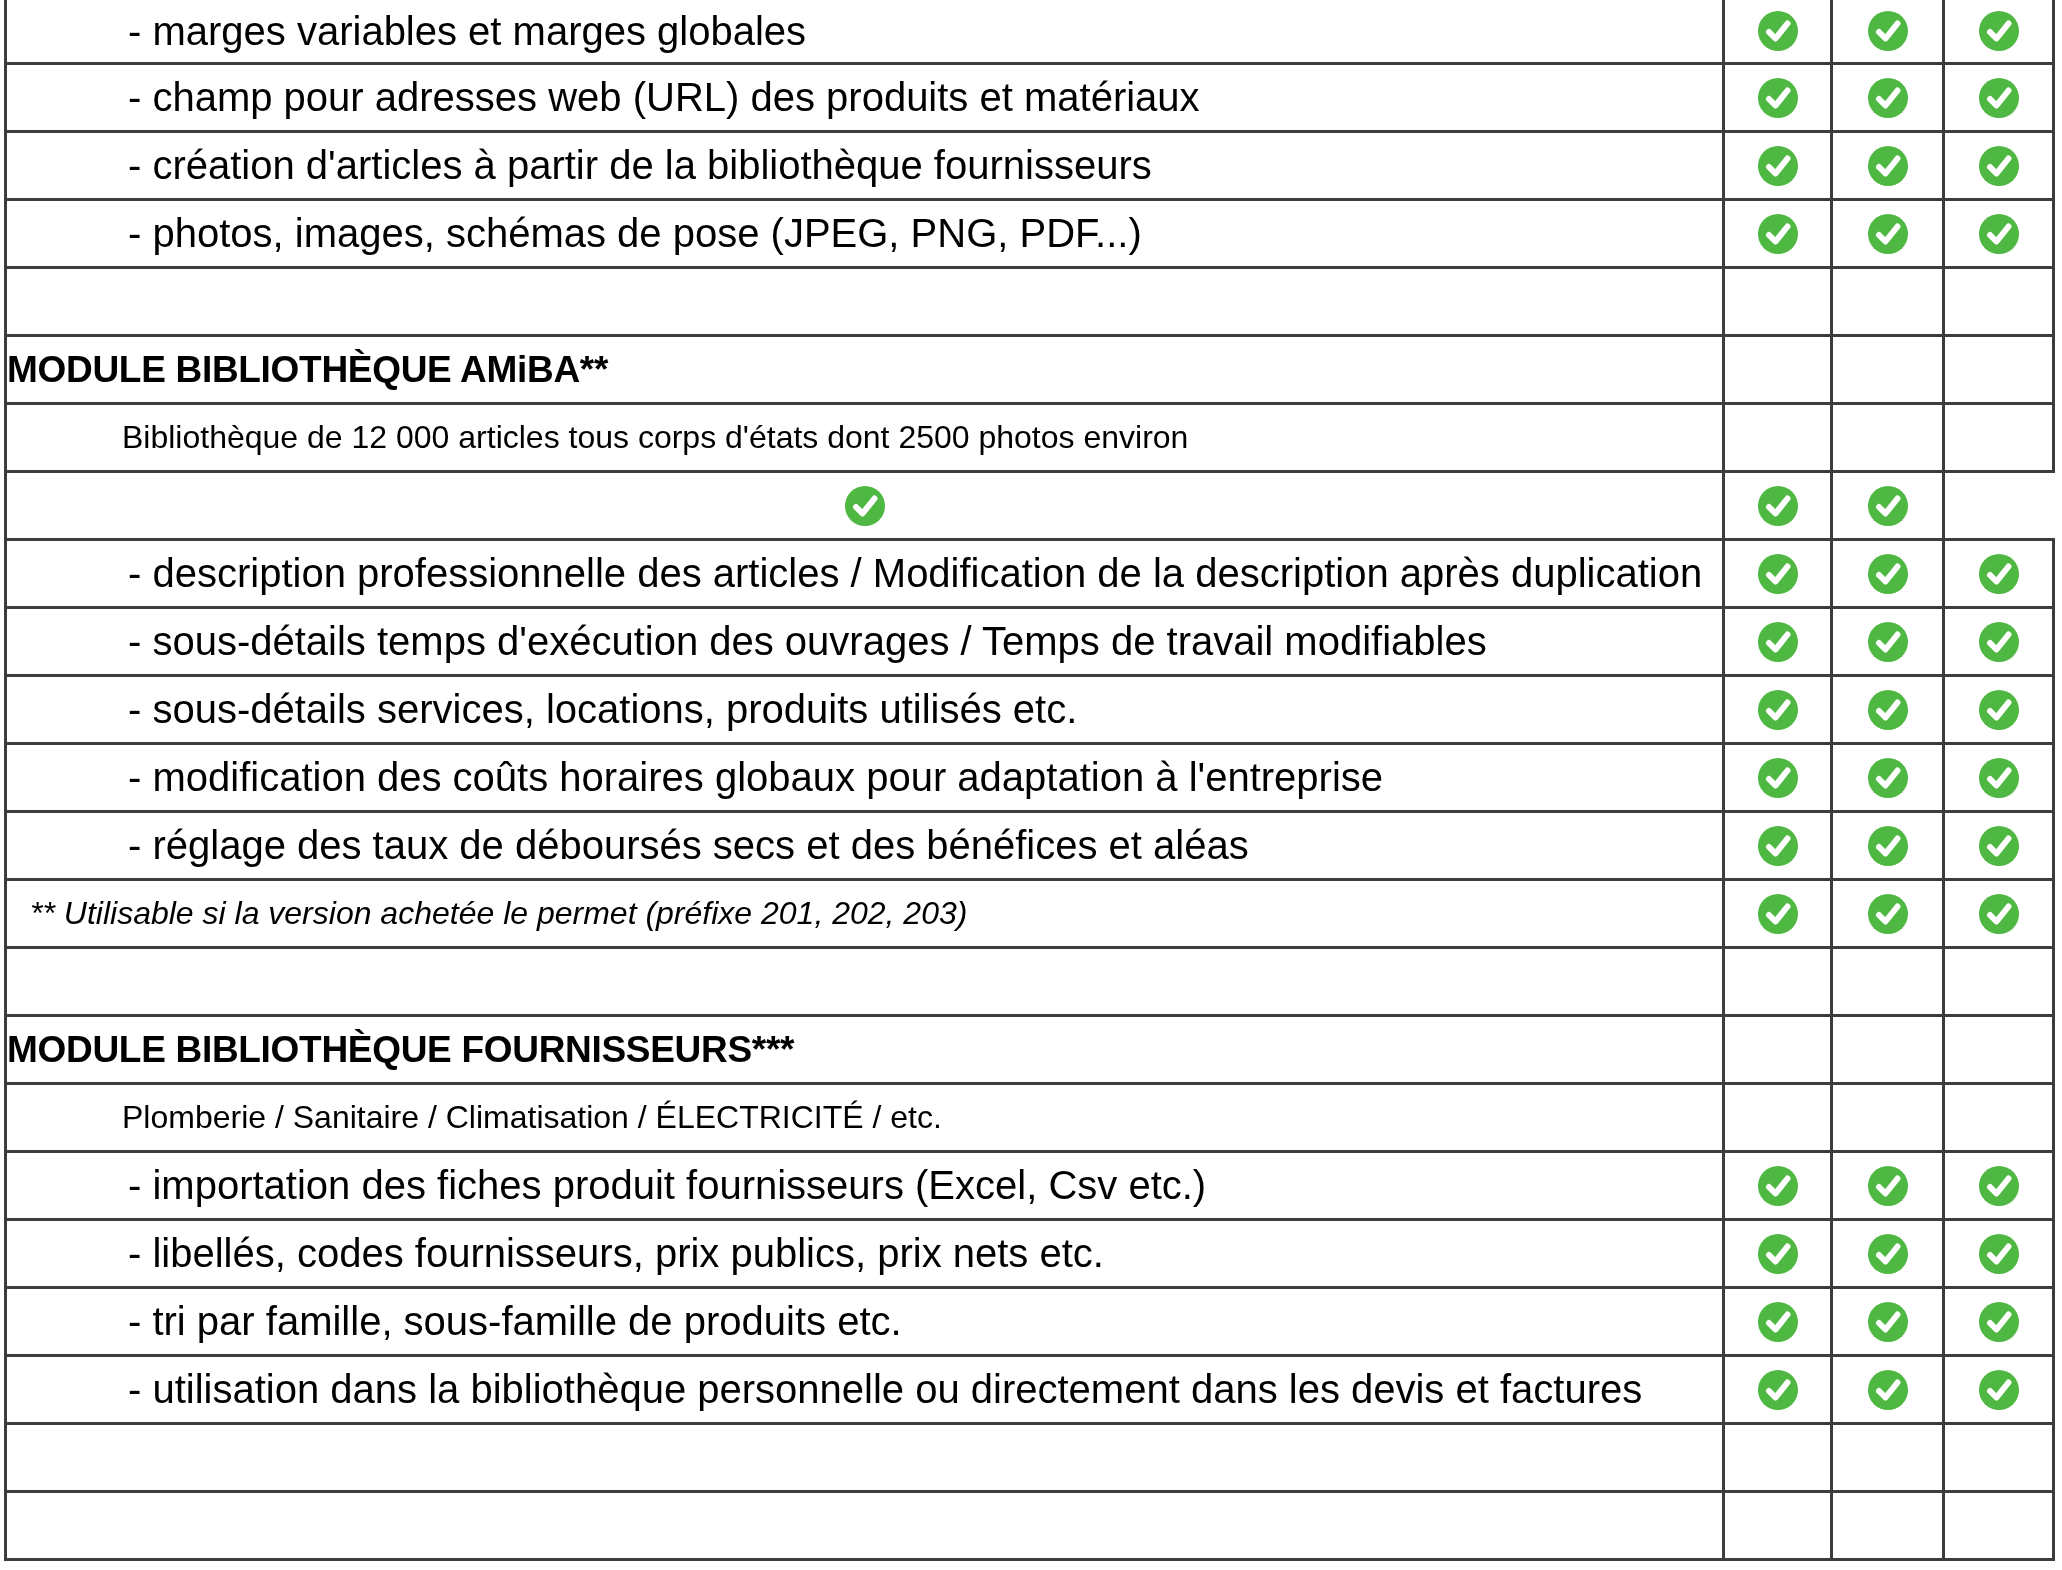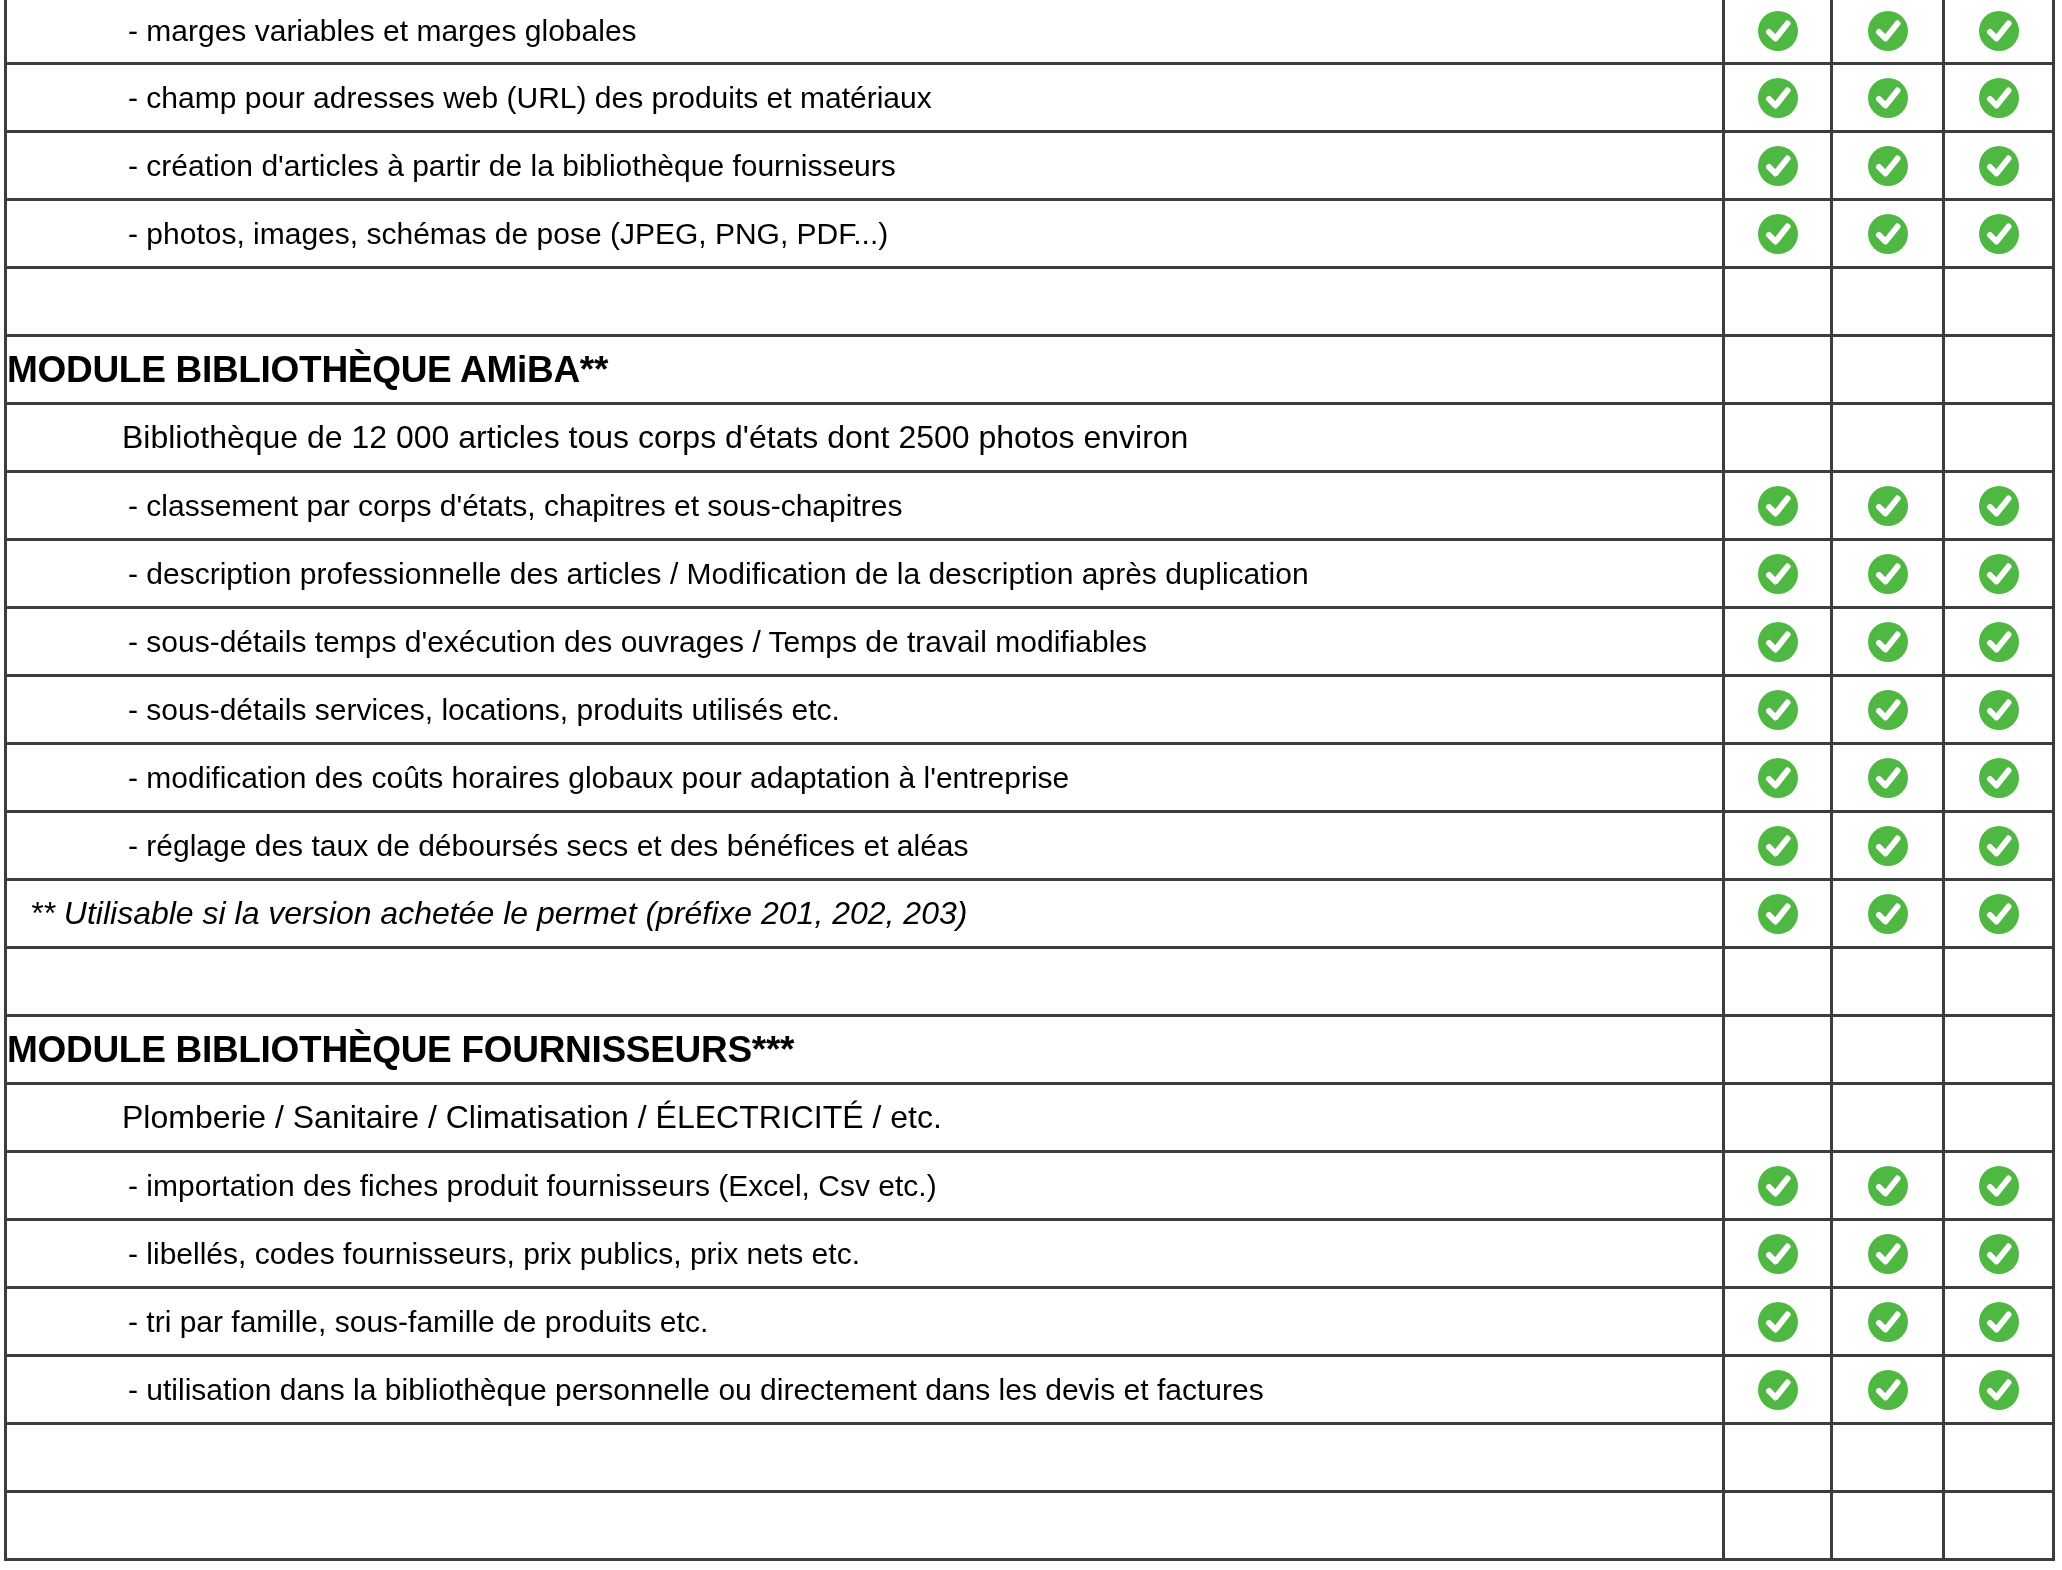--- a/index.html
+++ b/index.html
@@ -31,21 +31,21 @@
   .row:first-child{height:65px;}
   .cell{
     border-right:3px solid var(--border);
     box-sizing:border-box;
     display:flex;align-items:center;
     overflow:hidden;
     background:var(--background);
   }
   .check-cell{justify-content:center;}
   .label-cell{white-space:nowrap;}
-  .label-cell.t-detail   {padding-left:121px;font-size:30px;}
+  .label-cell.t-detail   {padding-left:121px;font-size:40px;}
   .label-cell.t-subheader{padding-left:77px; font-size:32px;margin-left:38px;}
   .label-cell.t-header   {font-size:37px;font-weight:bold;letter-spacing:-0.3px;}
   .label-cell.t-note     {padding-left:23px; font-size:32px;font-style:italic;text-align:center;}
   .label-cell.t-empty    {padding-left:0;}
   .check-icon{width:40px;height:40px;display:block;}
 </style>
 </head>
 <body>
 
 <div class="page">
@@ -146,21 +146,20 @@
     <div class="cell check-cell"></div>
     <div class="cell check-cell"></div>
   </div>
       <div class="row">
     <div class="cell label-cell t-subheader">Bibliothèque de 12 000 articles tous corps d'états dont 2500 photos environ</div>
     <div class="cell check-cell"></div>
     <div class="cell check-cell"></div>
     <div class="cell check-cell"></div>
   </div>
       <div class="row">
-    <div class="cell label-cell t-detail">- classement par corps d'états, chapitres et sous-chapitres</div>
     <div class="cell check-cell">
           <svg viewBox="0 0 40 40" class="check-icon">
             <circle cx="20" cy="20" r="20" fill="var(--check-green)"></circle>
             <path d="M11 21 L17.5 27.5 L29.5 12.5" fill="none" stroke="var(--check-mark)" stroke-width="6" stroke-linecap="round" stroke-linejoin="round"></path>
           </svg>
         </div>
     <div class="cell check-cell">
           <svg viewBox="0 0 40 40" class="check-icon">
             <circle cx="20" cy="20" r="20" fill="var(--check-green)"></circle>
             <path d="M11 21 L17.5 27.5 L29.5 12.5" fill="none" stroke="var(--check-mark)" stroke-width="6" stroke-linecap="round" stroke-linejoin="round"></path>

